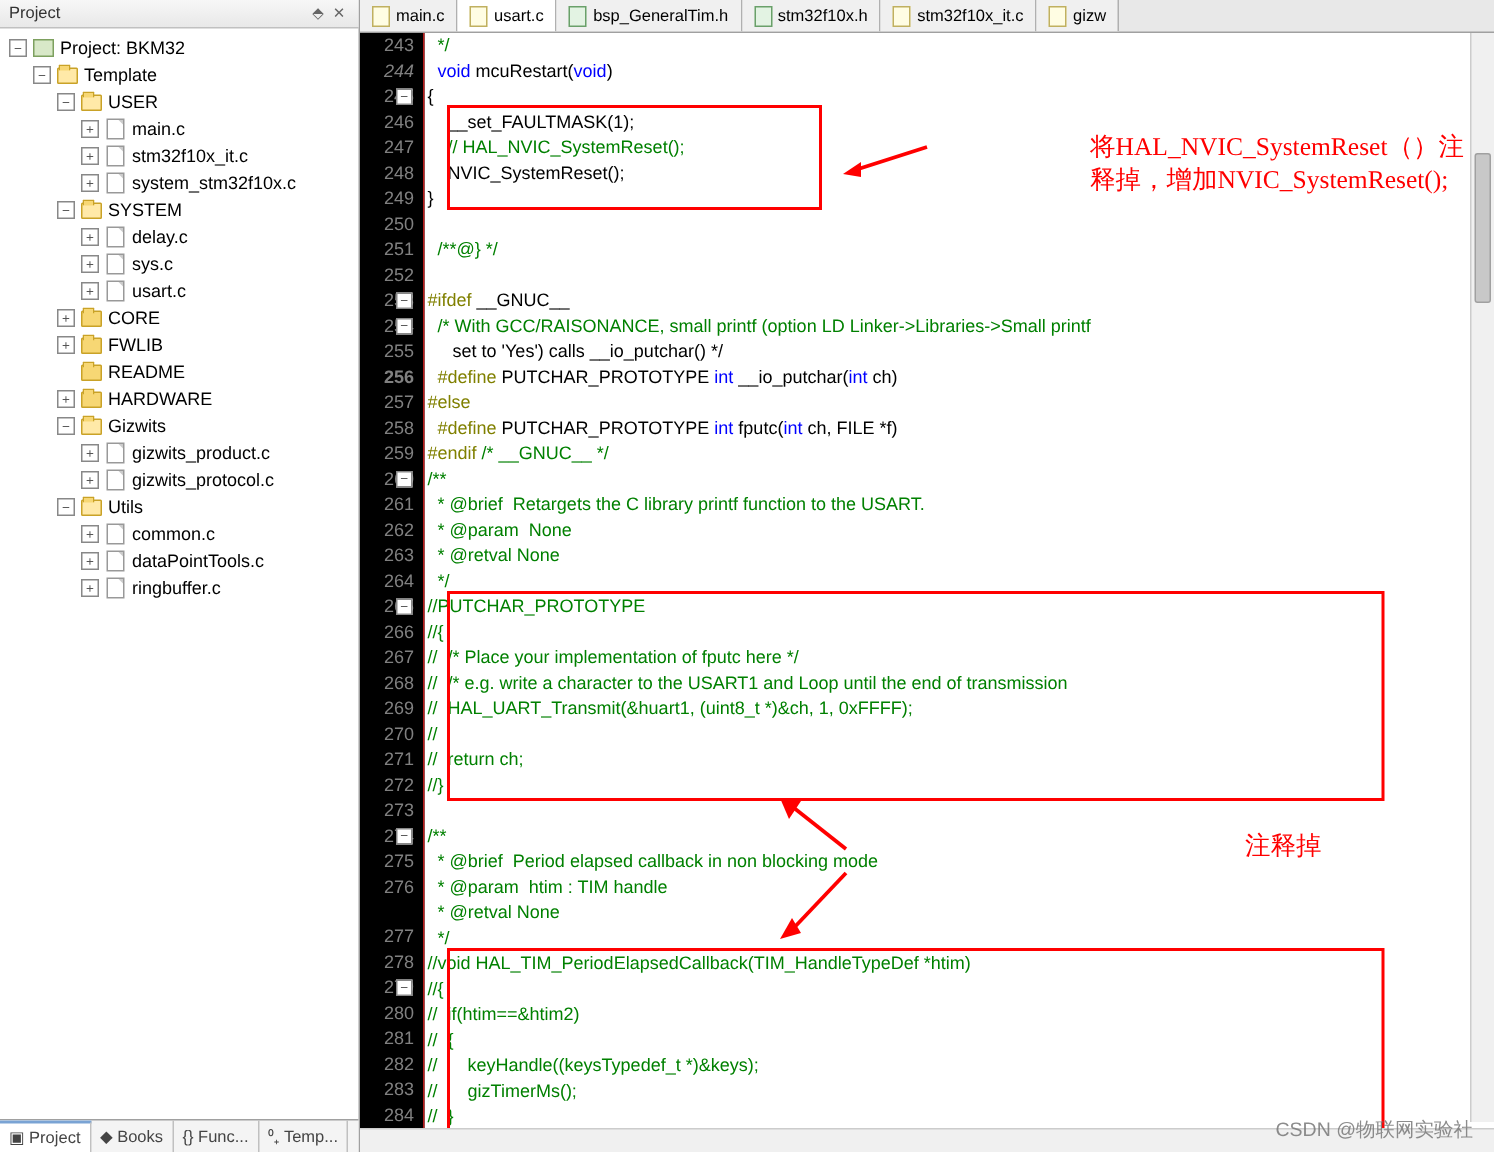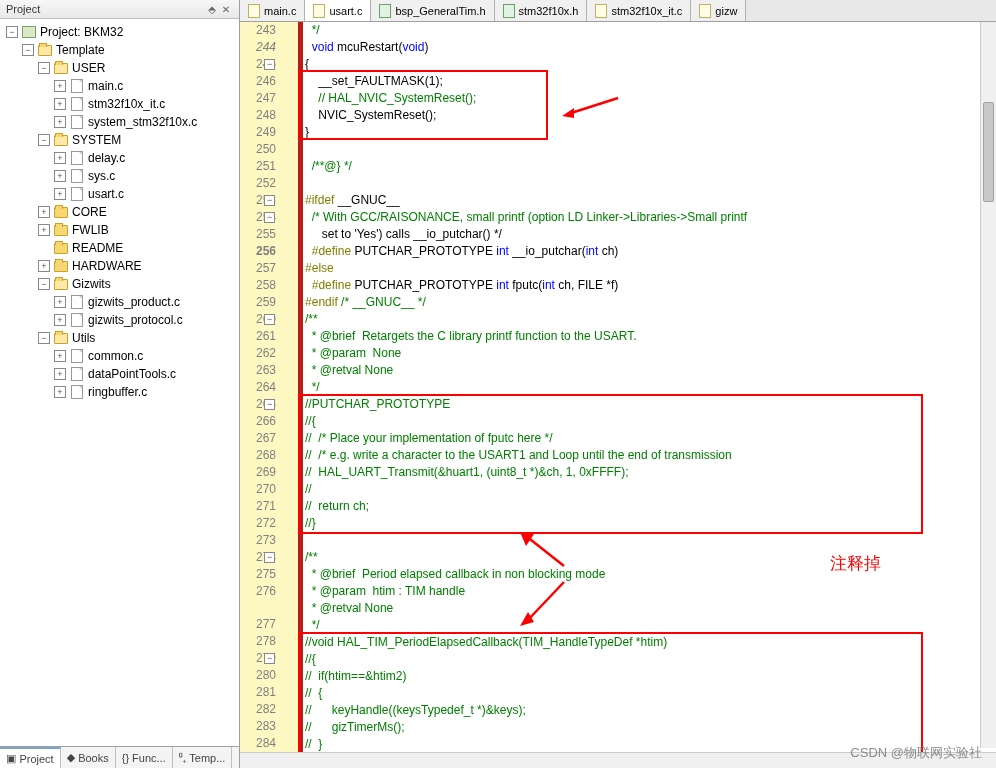--- a/index.html
+++ b/index.html
@@ -28,21 +28,21 @@
 .btab.active{background:#fff;border-top:2px solid #7aa3d4;}
 .main{flex:1;display:flex;flex-direction:column;min-width:0;}
 .tabbar{display:flex;background:#e8e8e8;border-bottom:1px solid #a0a0a0;height:22px;overflow:hidden;}
 .tab{display:flex;align-items:center;padding:0 8px;border-right:1px solid #b0b0b0;background:#f0f0f0;font-size:11px;gap:4px;cursor:pointer;white-space:nowrap;}
 .tab.active{background:#fff;}
 .tab .fi{width:12px;height:14px;background:#fff;border:1px solid #999;}
 .tab .fi.c{background:#fffde3;border-color:#c0b060;}
 .tab .fi.h{background:#e3f3e3;border-color:#6aa06a;}
 .tab .fi.s{background:#e3ecf7;border-color:#6a8ab0;}
 .editor{flex:1;display:flex;overflow:hidden;position:relative;background:#fff;}
-.gutter{background:#fef9c3;border-right:5px solid #b91c1c;text-align:right;padding:0 22px 0 16px;color:#808080;font-family:Consolas,monospace;font-size:12px;line-height:17px;user-select:none;position:relative;}
+.gutter{background:#000000;border-right:1px solid #b91c1c;text-align:right;padding:0 6px 0 16px;color:#808080;font-family:Consolas,monospace;font-size:12px;line-height:17px;user-select:none;position:relative;}
 .fold{position:absolute;right:1px;width:11px;height:11px;border:1px solid #888;background:#fff;font-size:9px;line-height:9px;text-align:center;color:#555;cursor:pointer;}
 .code{flex:1;font-family:Consolas,monospace;font-size:12px;line-height:17px;white-space:pre;color:#000;padding-left:2px;overflow:hidden;}
 .kw{color:#0000ff;}
 .cm{color:#008000;}
 .pp{color:#808000;}
 .annot{position:absolute;color:#ff0000;font-family:"Microsoft YaHei";pointer-events:none;}
 .annot.txt1{top:65px;right:20px;font-size:17px;line-height:22px;}
 .annot.txt2{top:530px;left:590px;font-size:17px;}
 .redbox{position:absolute;border:2px solid #ff0000;pointer-events:none;}
 .arrow{position:absolute;pointer-events:none;}
@@ -373,20 +373,22 @@
         </svg>
       <svg class="arrow" style="top:508px;left:278px;width:50px;height:40px;">
           <line x1="46" y1="36" x2="8" y2="6" stroke="#ff0000" stroke-width="2.5"></line>
           <polygon points="2,2 16,4 8,16" fill="#ff0000"></polygon>
         </svg>
       <svg class="arrow" style="top:556px;left:278px;width:50px;height:50px;">
           <line x1="46" y1="4" x2="8" y2="44" stroke="#ff0000" stroke-width="2.5"></line>
           <polygon points="2,48 16,44 10,34" fill="#ff0000"></polygon>
         </svg>
 
+      <div class="annot txt1" style="white-space:pre-line;">将HAL_NVIC_SystemReset（）注
+释掉，增加NVIC_SystemReset();</div>
       <div class="annot txt2">注释掉</div>
 
       <div class="sbv">
           <div class="thumb"></div>
         </div>
       <div class="sbh"></div>
     </div>
   </div>
 </div>
 

